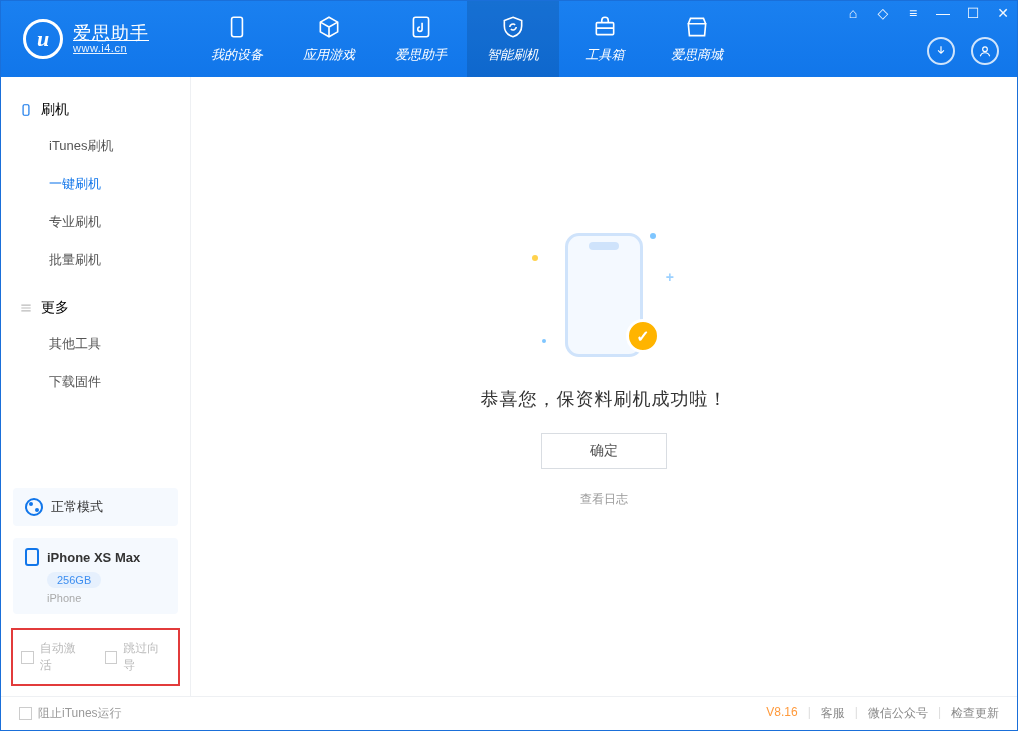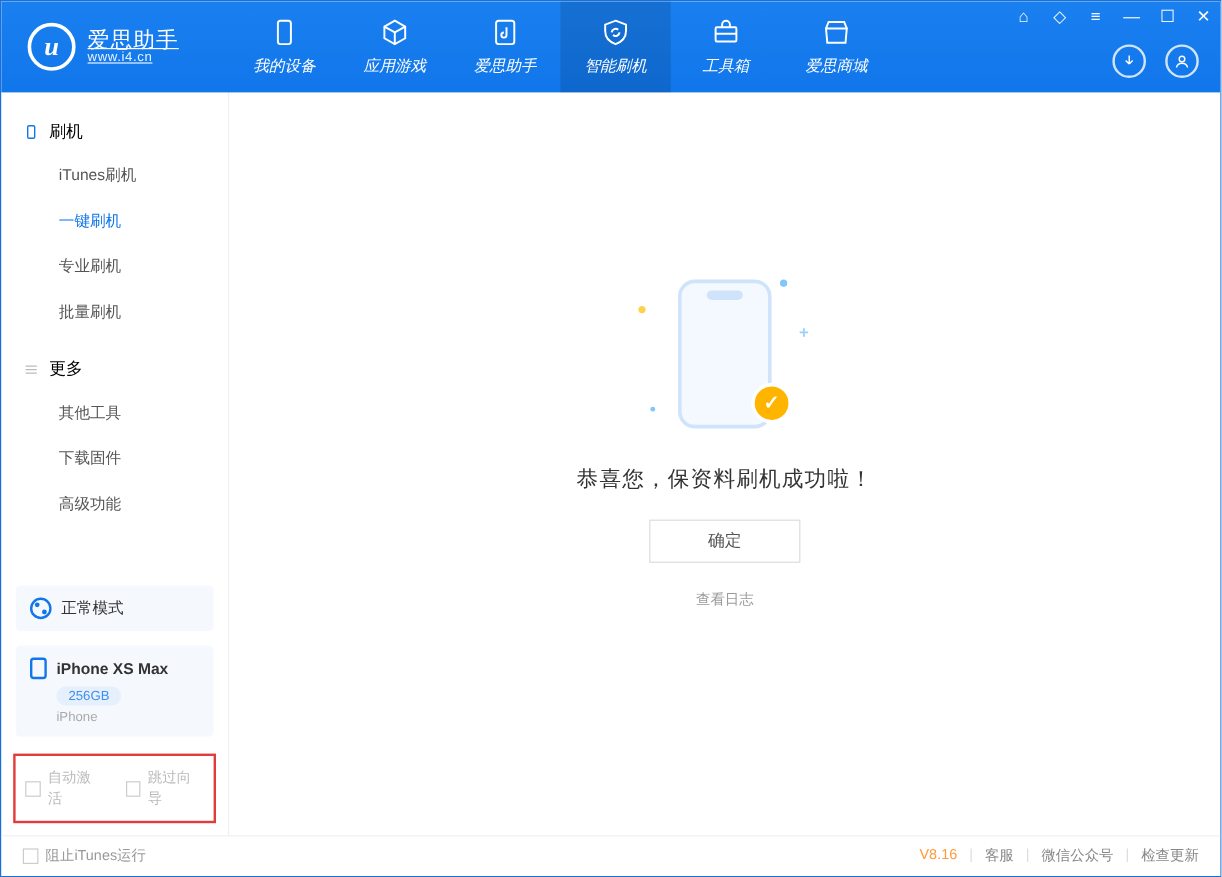--- a/index.html
+++ b/index.html
@@ -191,21 +191,20 @@
         <div class="side-group-title" style="margin-top:12px;">
           <span class="gicon">
               <svg viewBox="0 0 24 24" stroke="#bbb" stroke-width="2">
                 <path d="M4 7h16M4 12h16M4 17h16"></path>
               </svg>
             </span>
           <span>更多</span>
         </div>
         <div class="side-item">其他工具</div>
         <div class="side-item">下载固件</div>
-        <div class="side-item">高级功能</div>
       </div>
 
       <div class="mode-box">
         <span class="mode-icon"></span>
         <span>正常模式</span>
       </div>
 
       <div class="device-box">
         <div class="dev-top">
           <span class="dev-phone-icon"></span>

